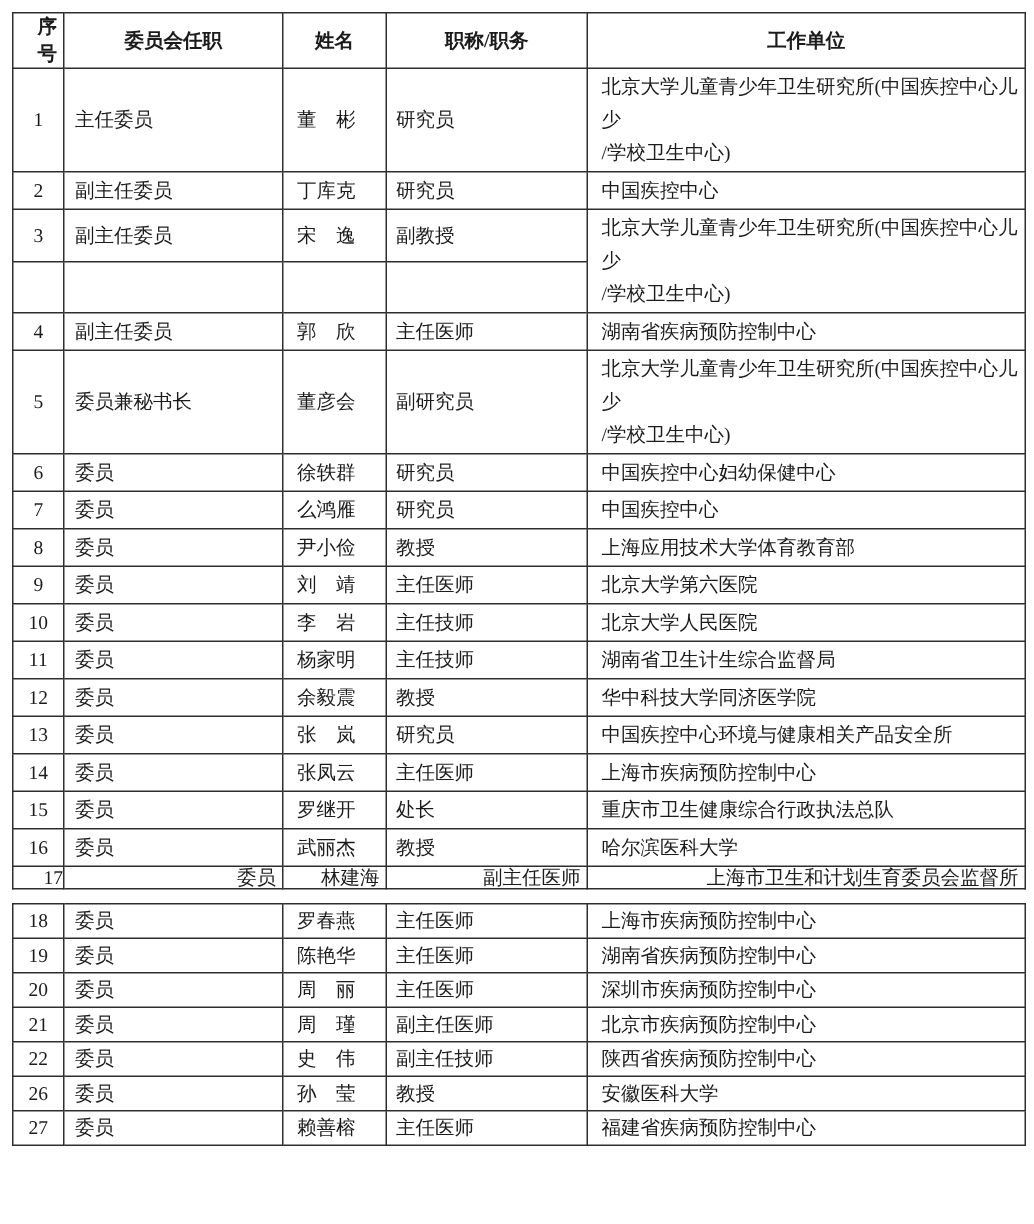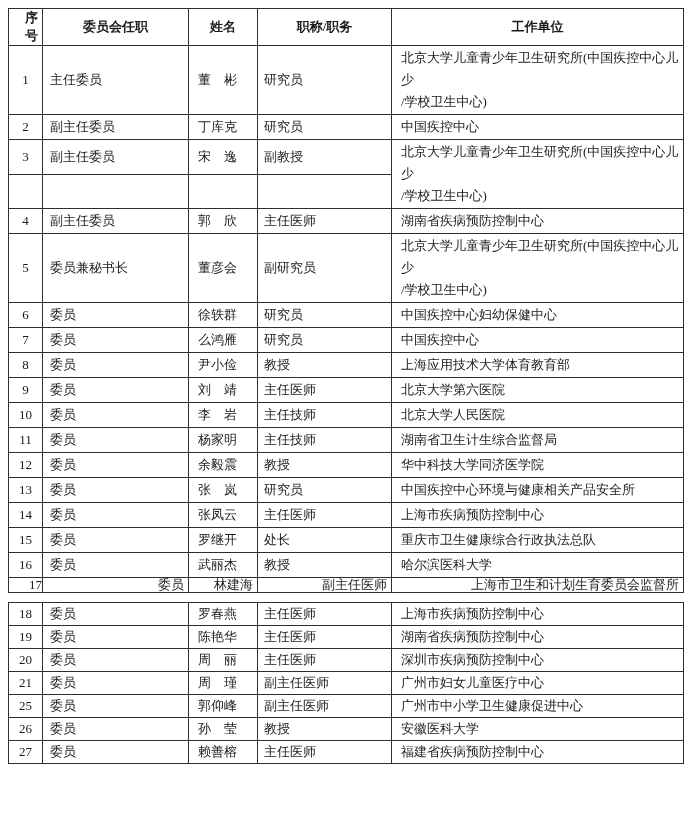--- a/index.html
+++ b/index.html
@@ -232,28 +232,28 @@
           <td class="c-role">委员</td>
           <td class="c-name">周　丽</td>
           <td class="c-title">主任医师</td>
           <td class="c-org">深圳市疾病预防控制中心</td>
         </tr>
         <tr>
           <td class="c-num">21</td>
           <td class="c-role">委员</td>
           <td class="c-name">周　瑾</td>
           <td class="c-title">副主任医师</td>
-          <td class="c-org">广州市妇女儿童医疗中心</td>
-        </tr>
-        <tr>
-          <td class="c-num">25</td>
-          <td class="c-role">委员</td>
-          <td class="c-name">郭仰峰</td>
-          <td class="c-title">副主任医师</td>
-          <td class="c-org">广州市中小学卫生健康促进中心</td>
+          <td class="c-org">北京市疾病预防控制中心</td>
+        </tr>
+        <tr>
+          <td class="c-num">22</td>
+          <td class="c-role">委员</td>
+          <td class="c-name">史　伟</td>
+          <td class="c-title">副主任技师</td>
+          <td class="c-org">陕西省疾病预防控制中心</td>
         </tr>
         <tr>
           <td class="c-num">26</td>
           <td class="c-role">委员</td>
           <td class="c-name">孙　莹</td>
           <td class="c-title">教授</td>
           <td class="c-org">安徽医科大学</td>
         </tr>
         <tr>
           <td class="c-num">27</td>

